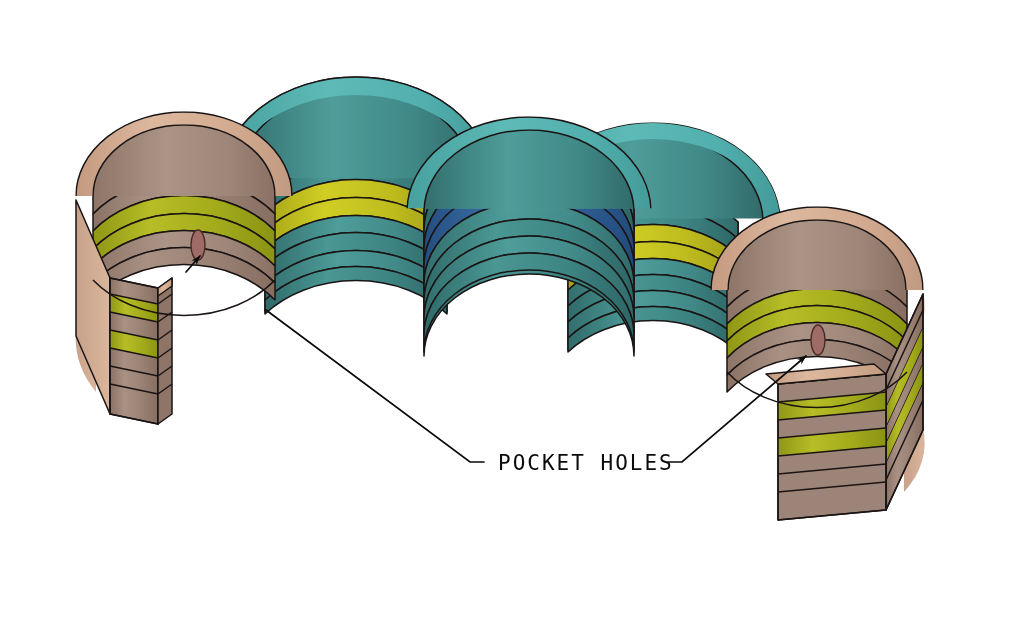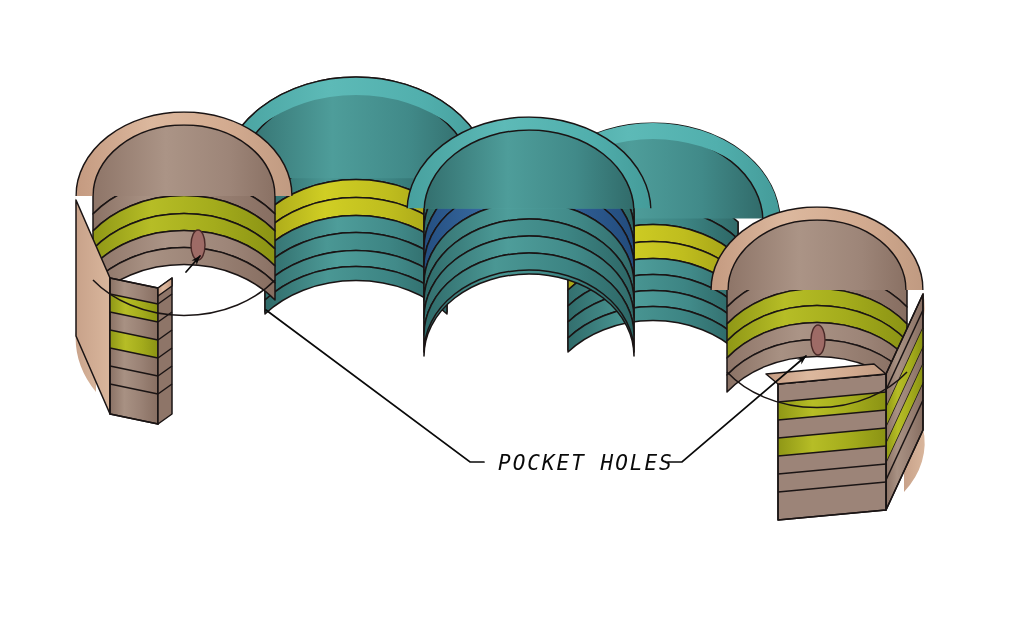--- a/index.html
+++ b/index.html
@@ -12,21 +12,20 @@
     width: 1024px;
     height: 624px;
     overflow: hidden;
     font-family: "DejaVu Sans Mono", "Liberation Mono", monospace;
   }
   #diagram-root {
     position: relative;
     width: 909px;
     height: 624px;
     background: #4d7c0f;
-    font-style: italic;
   }
   #scene {
     display: block;
     width: 1024px;
     height: 624px;
   }
   .callout-text {
     font-family: "DejaVu Sans Mono", "Liberation Mono", monospace;
     font-size: 21px;
     letter-spacing: 2.0px;

